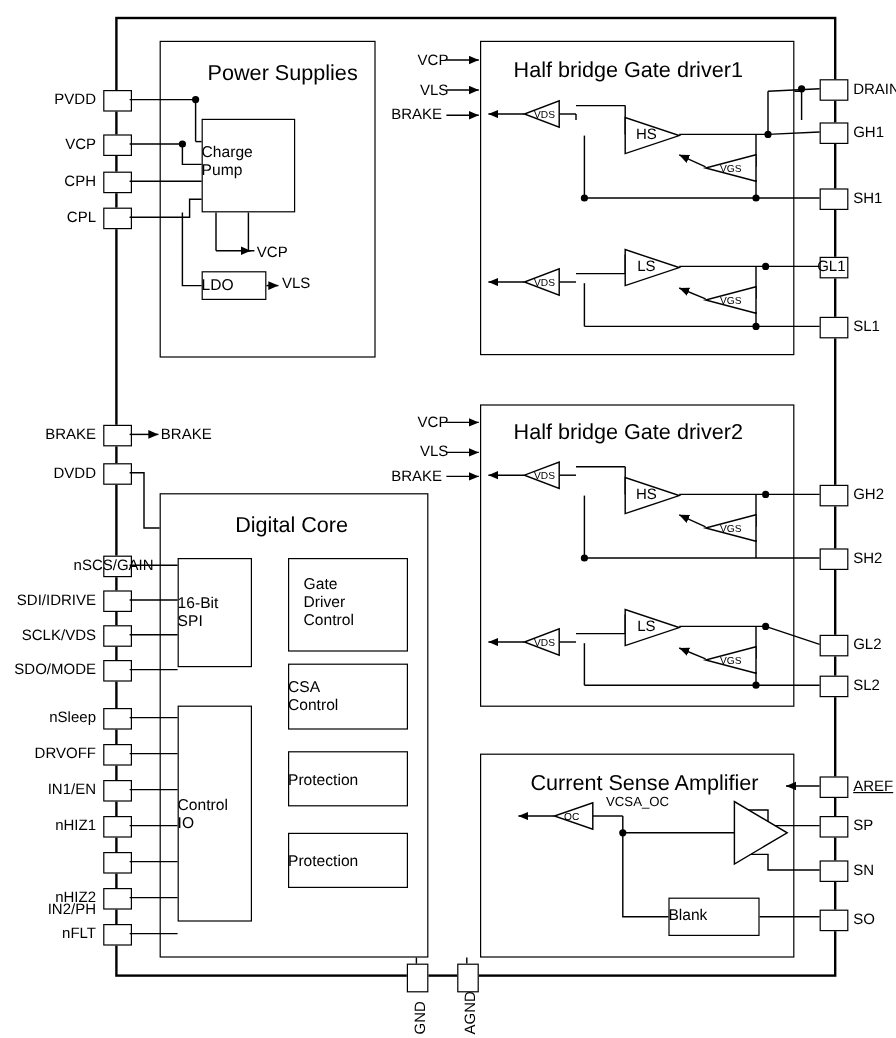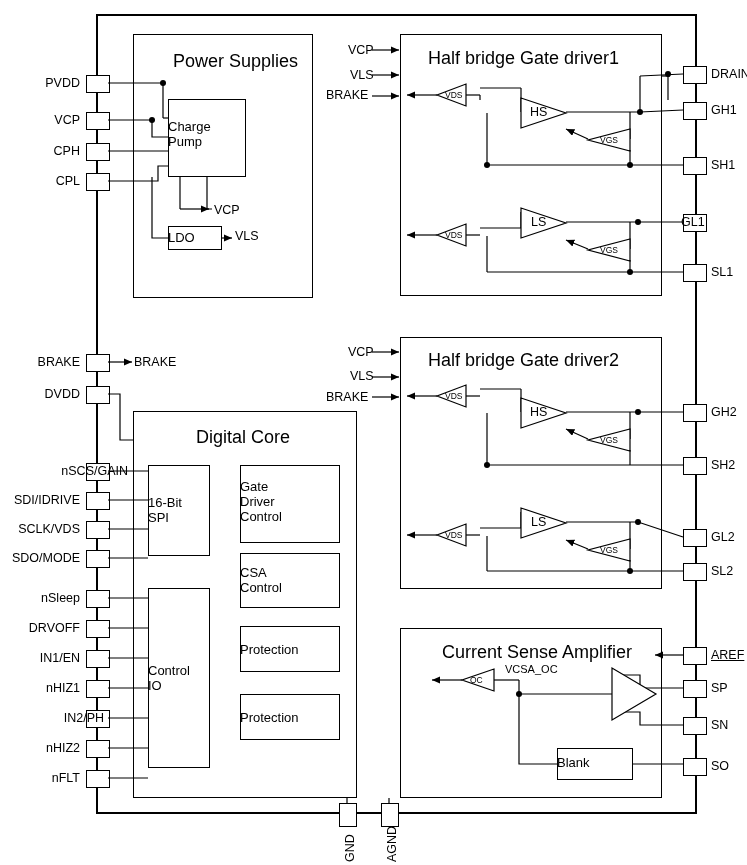--- a/index.html
+++ b/index.html
@@ -63,21 +63,21 @@
   <div class="pin" style="left:86px;top:620px;"></div>
   <div class="pinL" style="left:0px;top:621px;width:80px;">DRVOFF</div>
 
   <div class="pin" style="left:86px;top:650px;"></div>
   <div class="pinL" style="left:0px;top:651px;width:80px;text-align:right;">IN1/EN</div>
 
   <div class="pin" style="left:86px;top:680px;"></div>
   <div class="pinL" style="left:0px;top:681px;width:80px;">nHIZ1</div>
 
   <div class="pin" style="left:86px;top:710px;"></div>
-  <div class="pinL" style="left:0px;top:711px;width:80px;padding-left:24px;">IN2/PH</div>
+  <div class="pinL" style="left:0px;top:751px;width:80px;">IN2/PH</div>
 
   <div class="pin" style="left:86px;top:740px;"></div>
   <div class="pinL" style="left:0px;top:741px;width:80px;">nHIZ2</div>
 
   <div class="pin" style="left:86px;top:770px;"></div>
   <div class="pinL" style="left:0px;top:771px;width:80px;">nFLT</div>
 
   <div class="pin" style="left:683px;top:66px;"></div>
   <div class="pinR" style="left:711px;top:67px;">DRAIN</div>
 
@@ -135,21 +135,21 @@
   <div class="abs blk" style="left:133px;top:411px;width:224px;height:387px;"></div>
   <div class="title" style="left:196px;top:427px;">Digital Core</div>
 
   <div class="abs blk" style="left:148px;top:465px;width:62px;height:91px;"></div>
   <div class="boxlbl" style="left:148px;top:495px;width:62px;">16-Bit<br>SPI</div>
 
   <div class="abs blk" style="left:148px;top:588px;width:62px;height:180px;"></div>
   <div class="boxlbl" style="left:148px;top:663px;width:62px;">Control<br>IO</div>
 
   <div class="abs blk" style="left:240px;top:465px;width:100px;height:78px;"></div>
-  <div class="boxlbl" style="left:240px;top:479px;width:100px;">Gate<br>Driver<br>Control</div>
+  <div class="boxlbl" style="left:240px;top:479px;width:100px;padding-left:13px;">Gate<br>Driver<br>Control</div>
 
   <div class="abs blk" style="left:240px;top:553px;width:100px;height:55px;"></div>
   <div class="boxlbl" style="left:240px;top:565px;width:100px;">CSA<br>Control</div>
 
   <div class="abs blk" style="left:240px;top:626px;width:100px;height:46px;"></div>
   <div class="boxlbl" style="left:240px;top:642px;width:100px;">Protection</div>
 
   <div class="abs blk" style="left:240px;top:694px;width:100px;height:46px;"></div>
   <div class="boxlbl" style="left:240px;top:710px;width:100px;">Protection</div>
 

